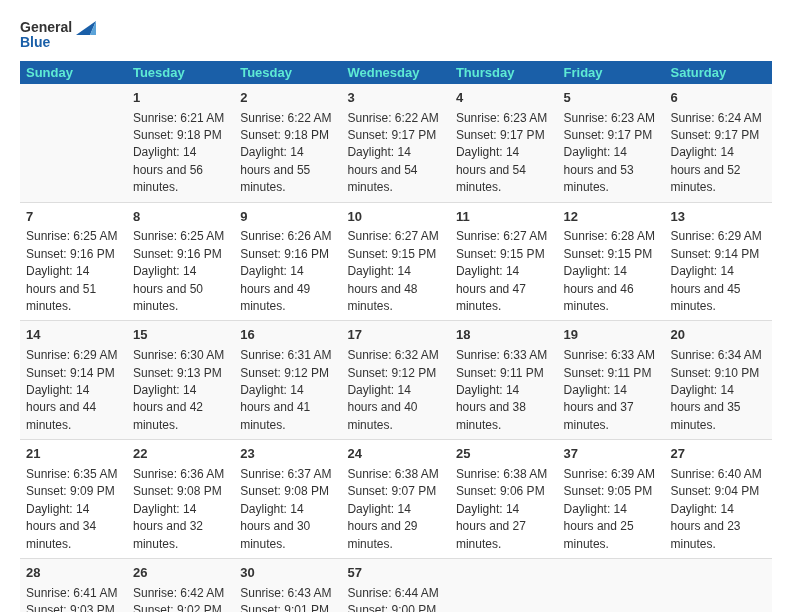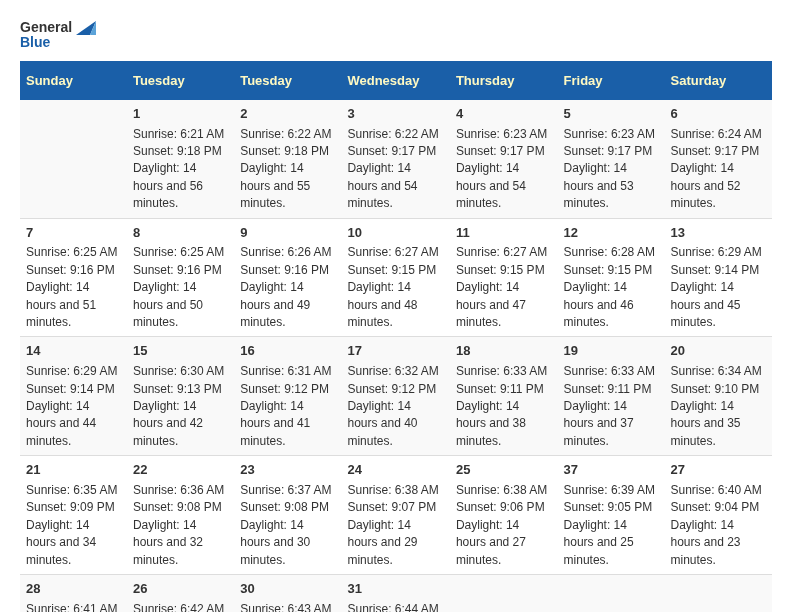--- a/index.html
+++ b/index.html
@@ -33,23 +33,23 @@
       font-size: 15px;
       color: #444;
     }
     table {
       width: 100%;
       border-collapse: collapse;
       font-size: 11px;
     }
     thead tr th {
       background-color: #1a5fa8;
-      color: #fef9c3;
+      color: #5eead4;
       text-align: left;
-      padding: 12px 6px;
+      padding: 4px 6px;
       font-size: 13px;
       font-weight: bold;
     }
     tbody tr {
       border-bottom: 1px solid #ddd;
     }
     tbody tr:nth-child(odd) {
       background: #f9f9f9;
     }
     tbody tr:nth-child(even) {
@@ -227,21 +227,21 @@
       </td>
         <td>
         <span class="day-num">26</span>
         <span class="cell-info">Sunrise: 6:42 AM<br>Sunset: 9:02 PM<br>Daylight: 14 hours and 20 minutes.</span>
       </td>
         <td>
         <span class="day-num">30</span>
         <span class="cell-info">Sunrise: 6:43 AM<br>Sunset: 9:01 PM<br>Daylight: 14 hours and 18 minutes.</span>
       </td>
         <td>
-        <span class="day-num">31</span>
+        <span class="day-num">57</span>
         <span class="cell-info">Sunrise: 6:44 AM<br>Sunset: 9:00 PM<br>Daylight: 14 hours and 16 minutes.</span>
       </td>
         <td></td>
         <td></td>
         <td></td>
       </tr>
     </tbody>
 </table>
 
 </body></html>

